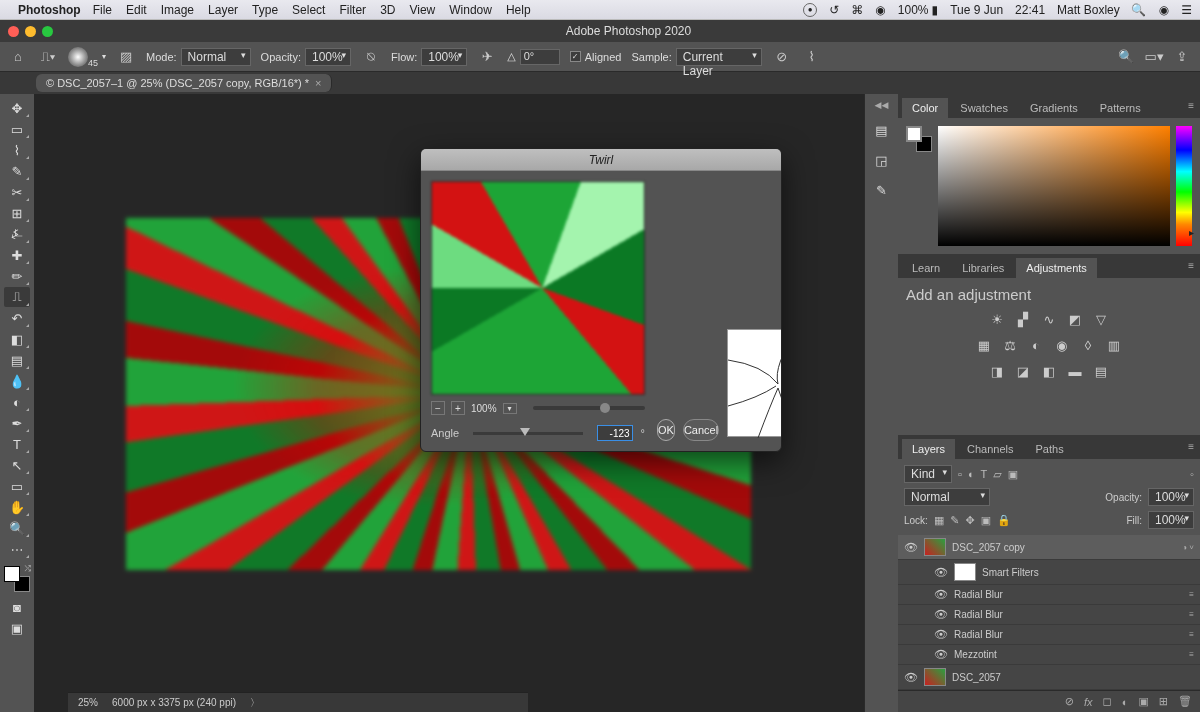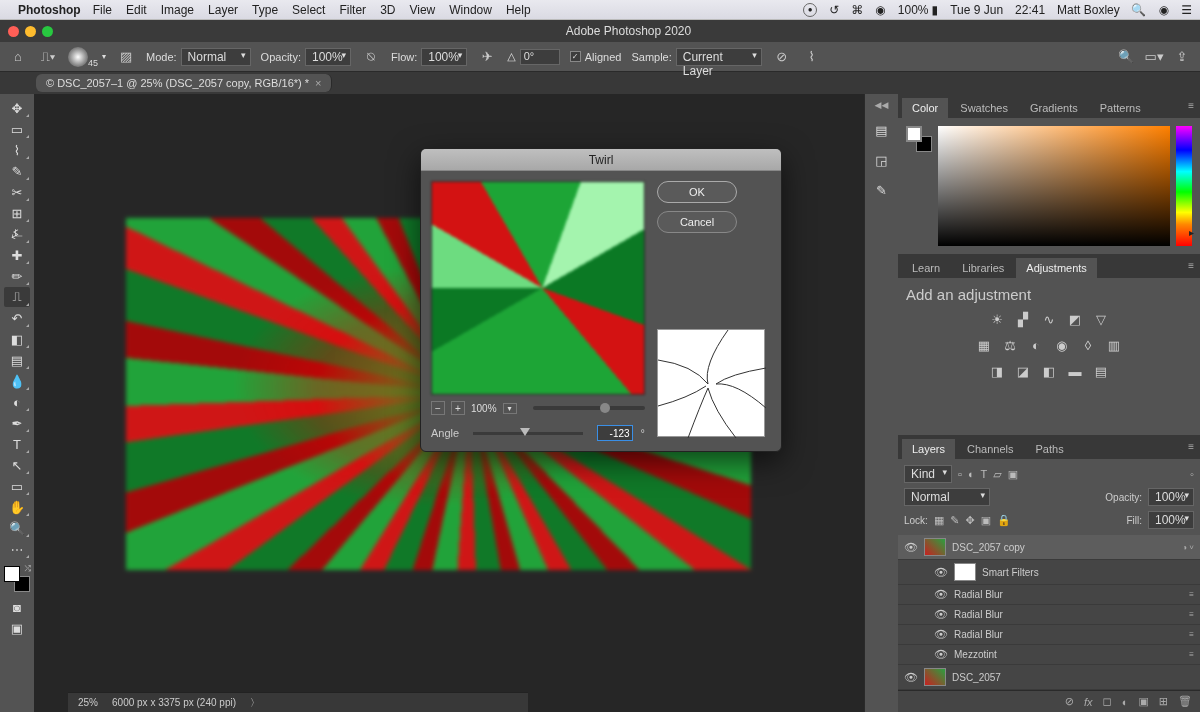--- a/index.html
+++ b/index.html
@@ -98,36 +98,36 @@
 .layer.sub{padding-left:36px;}
 .layer.smartlabel{padding-left:36px;}
 .layer-expand{color:#aaa;font-size:8px;margin-left:auto;}
 .layer-footer{height:22px;background:#454545;border-top:1px solid #2a2a2a;display:flex;align-items:center;justify-content:flex-end;gap:10px;padding:0 8px;color:#aaa;font-size:11px;}
 
 
 .statusbar{position:absolute;left:34px;right:336px;bottom:0;height:20px;background:#383838;display:flex;align-items:center;padding:0 10px;gap:14px;color:#ccc;font-size:10px;border-top:1px solid #222;}
 
 
 .dialog{position:absolute;left:420px;top:148px;width:362px;background:#535353;border:1px solid #222;box-shadow:0 10px 30px rgba(0,0,0,0.6);border-radius:6px;overflow:hidden;}
-.dialog-title{height:22px;background:linear-gradient(#bfbfbf,#a8a8a8);color:#222;font-size:12px;display:flex;align-items:center;justify-content:center;border-bottom:1px solid #888;}
+.dialog-title{height:22px;background:linear-gradient(#bfbfbf,#a8a8a8);color:#222;font-size:12px;display:flex;align-items:center;justify-content:center;border-bottom:1px solid #888;font-style:italic;}
 .dialog-body{padding:10px;display:flex;gap:12px;}
 .dlg-left{width:214px;}
 .preview{width:214px;height:214px;border:1px solid #333;background:
   conic-gradient(from 200deg at 52% 50%, #2aa040 0deg 40deg, #1a7a30 40deg 70deg, #6fd080 70deg 100deg, #c82020 100deg 130deg, #2aa040 130deg 180deg, #9fe5a8 180deg 220deg, #1a7a30 220deg 270deg, #c82020 270deg 300deg, #2aa040 300deg 360deg);
   filter: blur(1.5px) contrast(1.15);
 }
 .zoom-row{display:flex;align-items:center;gap:6px;margin-top:6px;font-size:10px;color:#ddd;}
 .zoom-row .zbtn{width:14px;height:14px;border:1px solid #777;display:flex;align-items:center;justify-content:center;font-size:10px;}
 .zoom-row .ztrack{flex:1;height:4px;background:#3a3a3a;border-radius:2px;position:relative;margin-left:10px;}
 .zoom-row .ztrack::after{content:"";position:absolute;left:60%;top:-3px;width:10px;height:10px;background:#888;border-radius:50%;}
 .angle-row{display:flex;align-items:center;gap:8px;margin-top:10px;font-size:11px;}
 .angle-row .atrack{flex:1;height:3px;background:#3a3a3a;position:relative;margin:0 6px;}
 .angle-row .atrack::after{content:"";position:absolute;left:43%;top:-4px;width:0;height:0;border-left:5px solid transparent;border-right:5px solid transparent;border-top:8px solid #bbb;}
 .angle-input{width:36px;height:16px;background:#3d3d3d;border:1px solid #3a8fe6;color:#fff;font-size:10px;text-align:right;padding-right:2px;}
-.dlg-right{display:flex;flex-direction:column;gap:8px;align-items:flex-start;width:112px;}
+.dlg-right{display:flex;gap:8px;align-items:flex-end;width:112px;}
 .dlg-btn{width:80px;height:22px;border:1px solid #888;border-radius:11px;background:#5a5a5a;color:#eee;font-size:11px;display:flex;align-items:center;justify-content:center;}
 .dlg-btn.primary{border-color:#aaa;}
 .curve-preview{width:108px;height:108px;background:#fff;border:1px solid #999;margin-top:auto;margin-bottom:4px;}
 
 svg{display:block;}
 </style>
 </head>
 <body>
 
 <div class="menubar">

